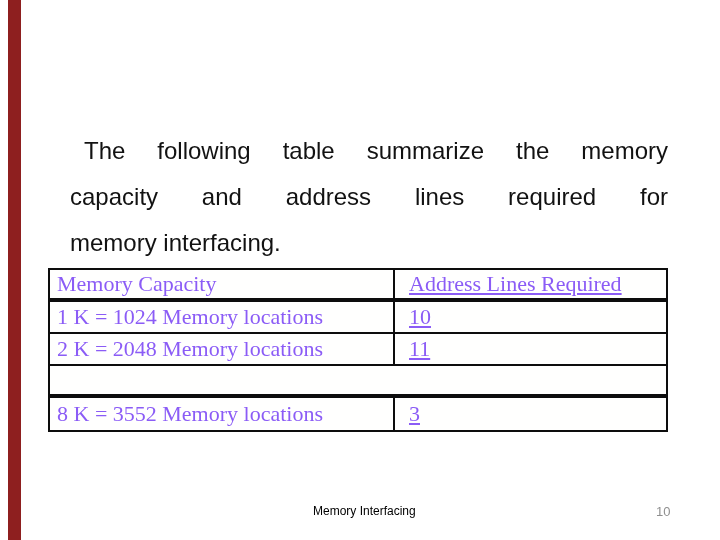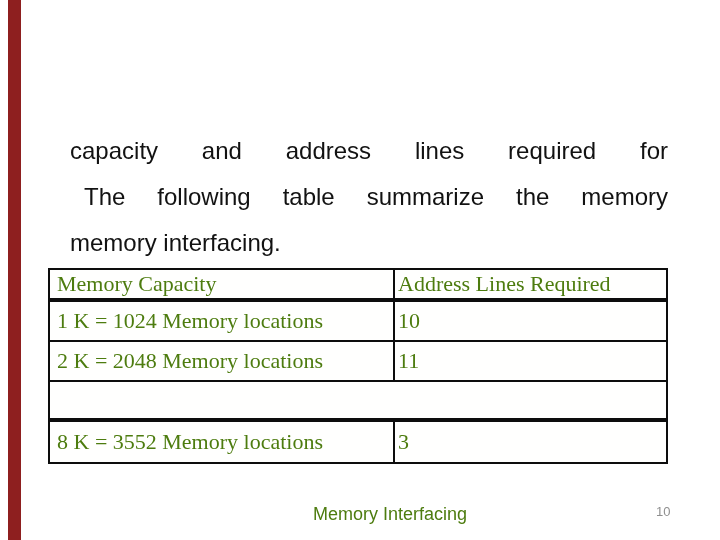--- a/index.html
+++ b/index.html
@@ -40,69 +40,70 @@
     text-align-last: left;
   }
   .mem-table {
     position: absolute;
     left: 48px;
     top: 268px;
     width: 620px;
     border: 2px solid #0d0d0d;
     font-family: "Liberation Serif", serif;
     font-size: 22px;
-    color: #4d7c0f;
+    color: #8b5cf6;
     background: #fffffe;
   }
-  .trow { display: flex; height: 40px; }
+  .trow { display: flex; height: 32px; }
   .trow.header { height: 32px; }
   .trow.sep-thin  { border-bottom: 2px solid #0d0d0d; }
   .trow.sep-thick { border-bottom: 4px solid #0d0d0d; }
   .cell-left {
     width: 345px;
     border-right: 2px solid #0d0d0d;
     padding-left: 7px;
     display: flex;
     align-items: center;
     overflow: hidden;
     white-space: nowrap;
   }
   .cell-right {
     flex: 1;
-    padding-left: 3px;
+    padding-left: 14px;
     display: flex;
     align-items: center;
     overflow: hidden;
     white-space: nowrap;
+    text-decoration: underline;
   }
   .footer-title {
     position: absolute;
     left: 313px;
     top: 504px;
-    font-size: 18px;
-    color: #4d7c0f;
+    font-size: 12px;
+    color: #000000;
   }
   .footer-page {
     position: absolute;
     left: 656px;
     top: 504px;
     font-size: 13px;
     color: #8f8f8f;
   }
 </style>
 </head>
 <body>
 
 <div class="slide">
 
   <div class="accent-bar"></div>
 
   <div class="paragraph">
+    <div class="para-line indent">The following table summarize the memory</div>
     <div class="para-line">capacity and address lines required for</div>
-    <div class="para-line indent">The following table summarize the memory</div>
     <div class="para-line last">memory interfacing.</div>
   </div>
 
   <div class="mem-table">
     <div class="trow header sep-thick">
       <div class="cell-left">Memory Capacity</div>
       <div class="cell-right">Address Lines Required</div>
     </div>
     <div class="trow sep-thin">
       <div class="cell-left">1 K = 1024 Memory locations</div>

